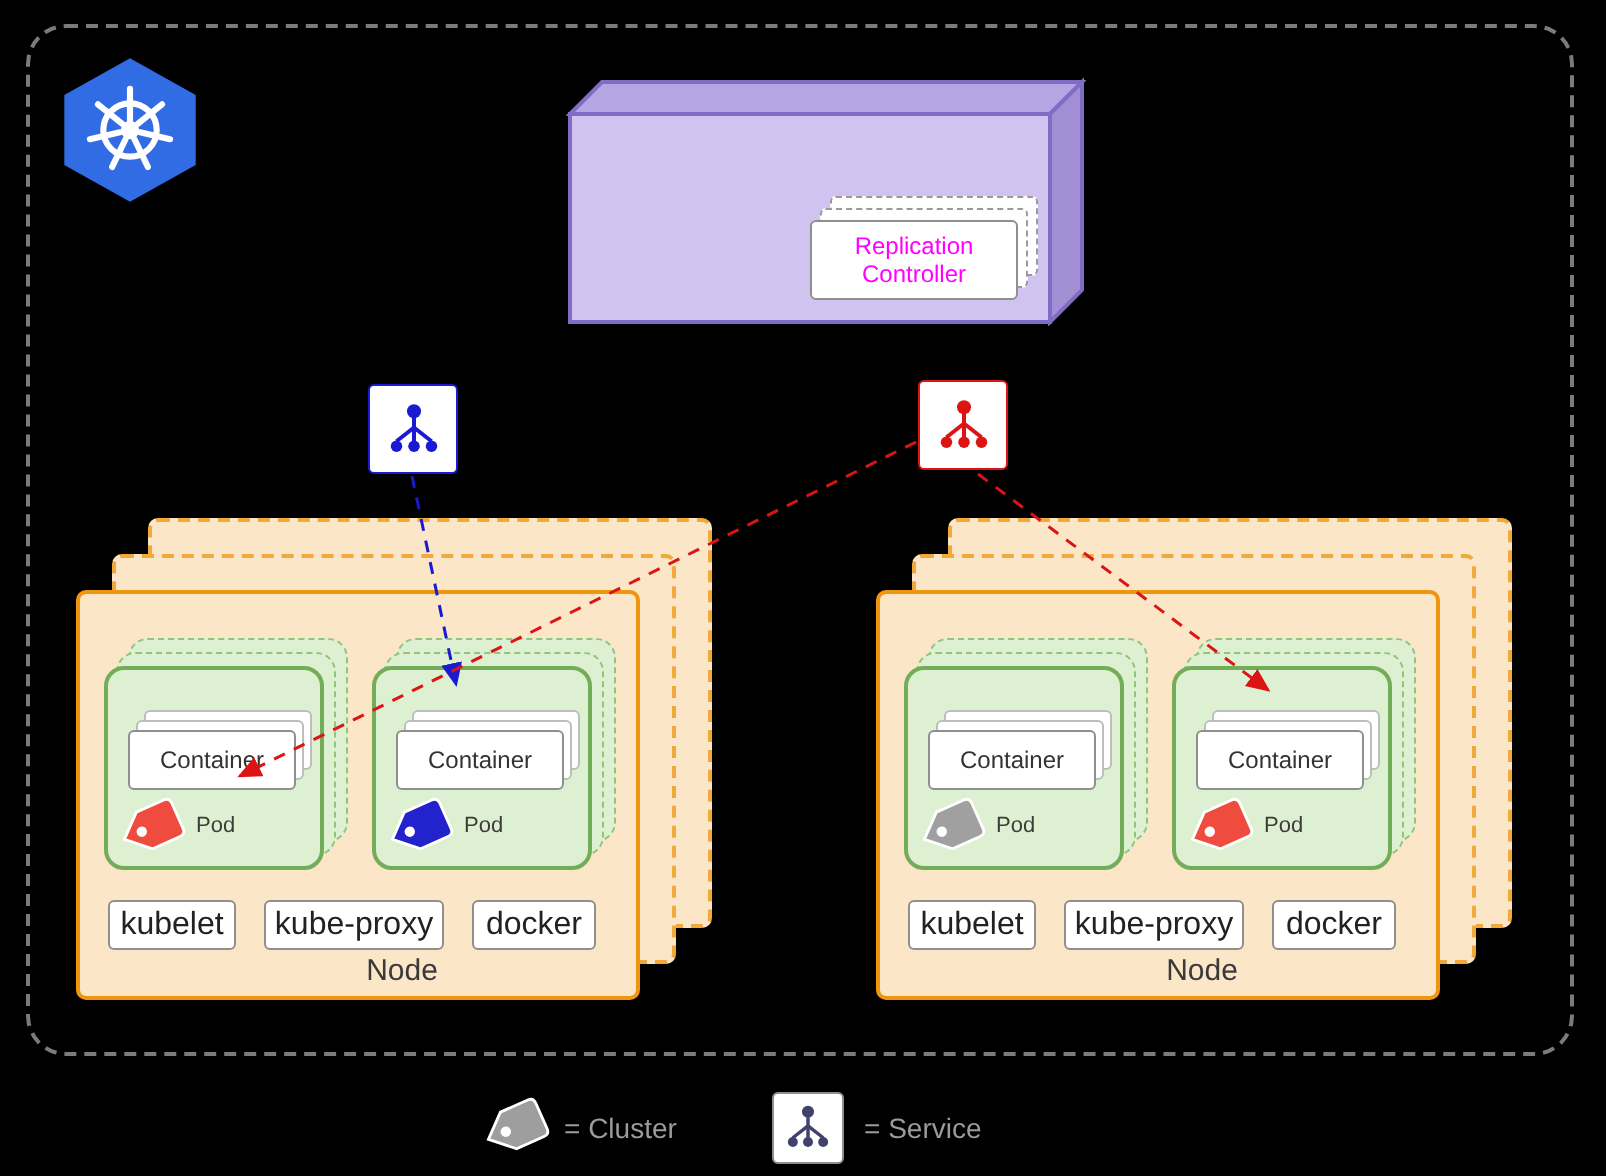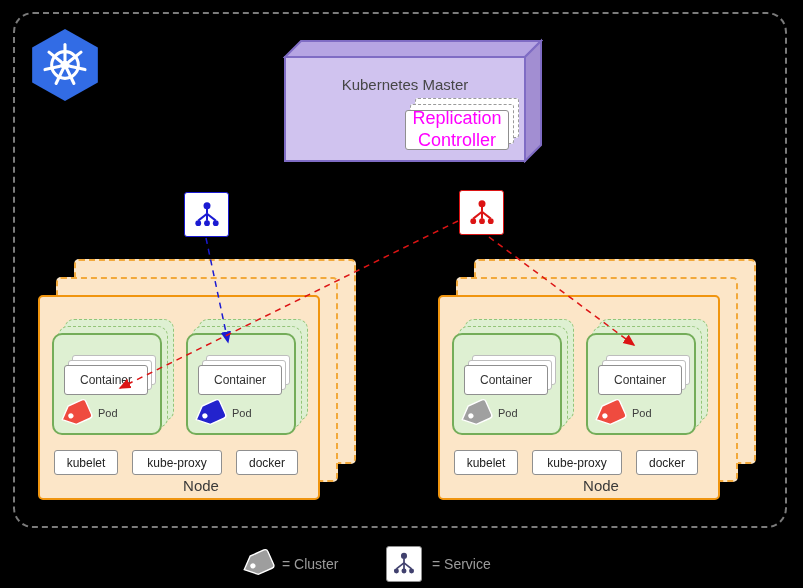--- a/index.html
+++ b/index.html
@@ -13,21 +13,21 @@
   .cluster-title { position:absolute; top:42px; right:43px; font-size:15px; color:#9b9b9b; }
 
   .master-title { position:absolute; left:300px; top:76px; width:210px; text-align:center;
     font-size:15px; color:#464646; }
 
   .white-box { position:absolute; background:#fff; border:1.5px solid #8f8f8f; border-radius:3px;
     display:flex; align-items:center; justify-content:center; font-size:12.5px; color:#222; }
   .api-server { left:293px; top:114px; width:92px; height:29px; font-size:13px; }
 
   .rc-back { position:absolute; background:#fff; border:1.3px dashed #9a9a9a; border-radius:3px; }
-  .rc-front { left:405px; top:110px; width:104px; height:40px; font-size:18px;
+  .rc-front { left:405px; top:110px; width:104px; height:40px; font-size:12px;
     color:#ff00ff; text-align:center; line-height:1.2; }
 
   .service-box { position:absolute; width:45px; height:45px; background:#fff;
     border:1.5px solid currentColor; border-radius:3px;
     display:flex; align-items:center; justify-content:center; }
   .svc-blue { color:#1a1ad2; } .svc-red { color:#dc1414; } .svc-legend { color:#41416e; }
 
   .node-layer { position:absolute; width:282px; height:205px; background:#fce6c8;
     border:2px dashed #f2a93b; border-radius:5px; }
   .node-front { border:2.5px solid #f0950f; }
@@ -36,21 +36,21 @@
     border:1.6px dashed #93c478; border-radius:10px; }
   .pod-front { border:2px solid #74ad59; }
 
   .cont-back  { position:absolute; background:#fff; border:1px solid #bdbdbd; border-radius:3px;
     width:84px; height:30px; }
   .cont-front { position:absolute; background:#fff; border:1.5px solid #8f8f8f; border-radius:3px;
     width:84px; height:30px; display:flex; align-items:center; justify-content:center;
     font-size:12px; color:#333; }
 
   .pod-label { position:absolute; font-size:11px; color:#3c3c3c; }
-  .daemon { height:25px; font-size:12px; }
+  .daemon { height:25px; font-size:16px; }
   .node-label { position:absolute; left:0; top:180px; width:100%; text-align:center;
     font-size:15px; color:#3a3a3a;padding-left:44px; }
 
   .tag { position:absolute; transform:rotate(-24deg); }
   .legend-text { position:absolute; font-size:14px; color:#9b9b9b; }
   .arrows { position:absolute; left:0; top:0; pointer-events:none; z-index:40; }
 </style>
 </head>
 <body>
 
@@ -71,21 +71,20 @@
       <line x1="34.1" y1="34.9" x2="22.4" y2="25.5"></line>
     </g>
     <circle cx="38" cy="38" r="4.5" fill="#ffffff"></circle>
   </svg>
 
   <svg class="abs" style="left:283px; top:33px;" width="260" height="130">
     <polygon points="2,24 18,8 258,8 242,24" fill="#b6a5e3" stroke="#7f6cc4" stroke-width="2"></polygon>
     <polygon points="242,24 258,8 258,112 242,128" fill="#a28ed2" stroke="#7f6cc4" stroke-width="2"></polygon>
     <rect x="2" y="24" width="240" height="104" fill="#d0c3ef" stroke="#7f6cc4" stroke-width="2"></rect>
   </svg>
-  <div class="master-title">Kubernetes Master</div>
   <div class="rc-back" style="left:415px; top:98px; width:104px; height:40px;"></div>
   <div class="rc-back" style="left:410px; top:104px; width:104px; height:40px;"></div>
   <div class="white-box rc-front">Replication Controller</div>
 
   <div class="service-box svc-blue" style="left:184px; top:192px;">
     <svg width="30" height="30" viewBox="0 0 24 24">
       <g stroke="currentColor" stroke-width="1.6" fill="none">
         <line x1="12" y1="7" x2="12" y2="11"></line>
         <line x1="12" y1="11" x2="5" y2="16.5"></line>
         <line x1="12" y1="11" x2="12" y2="16.5"></line>

